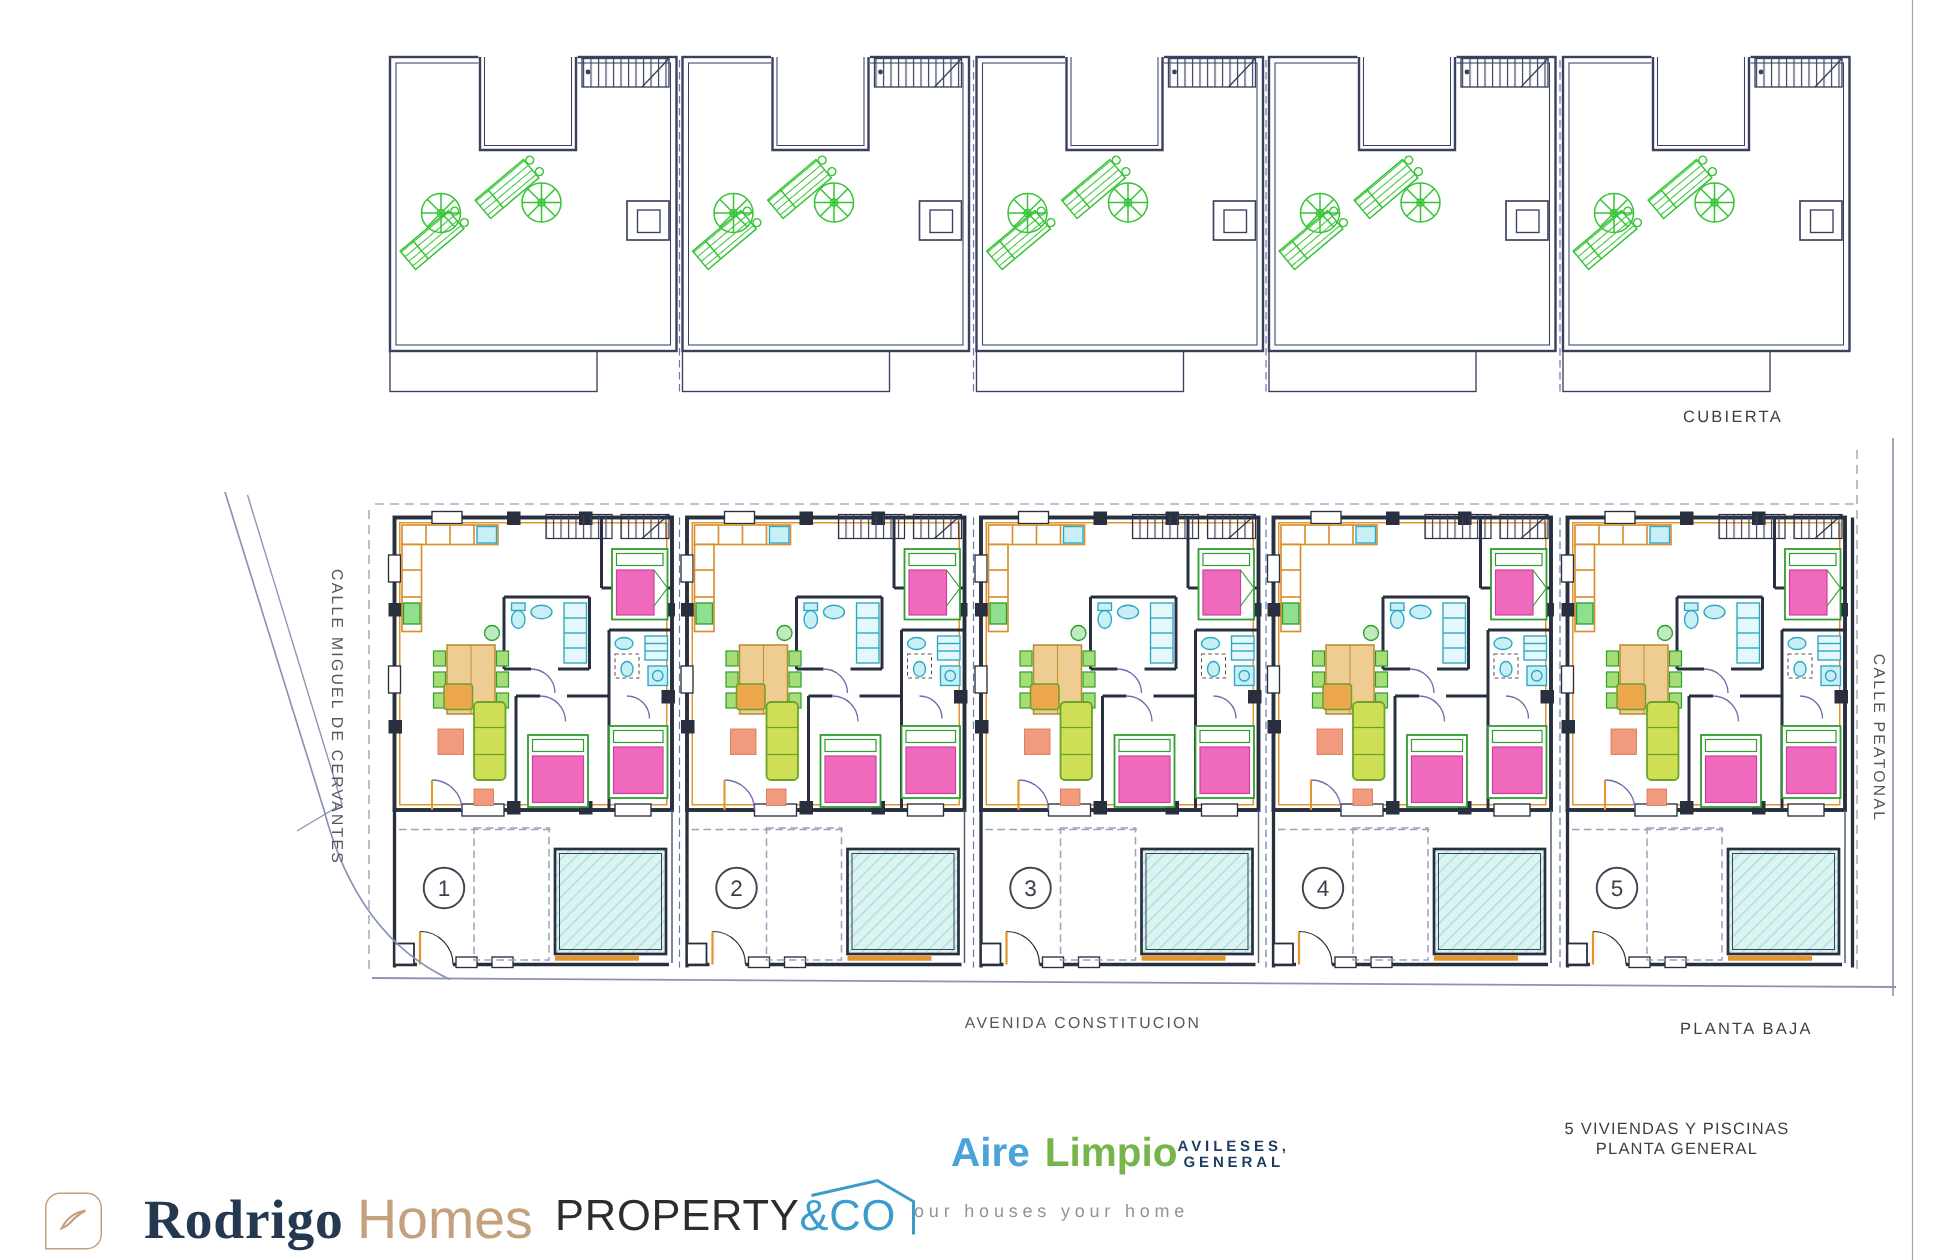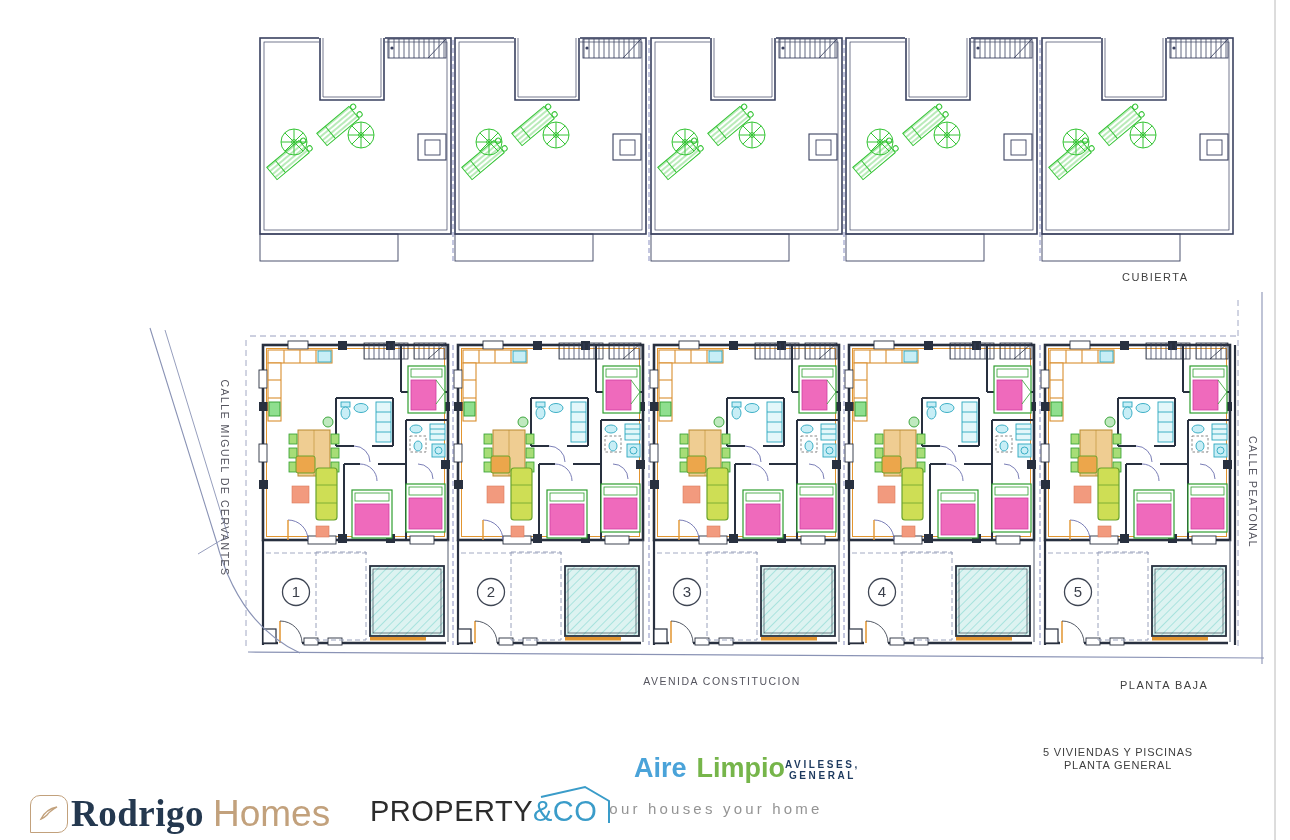--- a/index.html
+++ b/index.html
@@ -7,33 +7,33 @@
        font-family:"Liberation Sans", sans-serif;}
   .sheet{position:absolute;inset:0;}
   svg text{font-family:"Liberation Sans", sans-serif;fill:#3f3f3f;}
   .plan-label{font-size:11px;letter-spacing:1.5px;}
   .street-label{font-size:10.5px;letter-spacing:1.5px;fill:#55555f;}
   .unit-number{font-size:15px;fill:#3a3f4a;}
   .title-line{font-size:11px;letter-spacing:0.8px;}
 
   
   .logo{position:absolute;display:flex;}
-  .logo-rodrigo{left:30px;top:792px;align-items:center;gap:3px;}
+  .logo-rodrigo{left:30px;top:792px;align-items:center;gap:28px;}
   .rodrigo-icon{width:36px;height:36px;border:1.5px solid #c2a17c;
      border-radius:10px 10px 10px 0;display:flex;align-items:center;justify-content:center;}
   .rodrigo-primary{font-family:"Liberation Serif", serif;font-weight:bold;
      font-size:37px;color:#24384f;letter-spacing:0.5px;}
   .rodrigo-secondary{font-family:"Liberation Sans", sans-serif;font-weight:300;
      font-size:37px;color:#c2a17c;margin-left:9px;}
   .logo-property{left:370px;top:797px;}
   .property-row{display:flex;align-items:flex-end;position:relative;}
   .property-primary{font-size:29px;font-weight:500;color:#2c2c2c;letter-spacing:0.5px;line-height:1;}
   .property-accent{font-size:29px;font-weight:500;color:#3a9cc9;letter-spacing:0.5px;line-height:1;position:relative;padding-right:12px;}
   .property-roof{position:absolute;right:-2px;top:-12px;}
-  .property-tagline{font-size:15px;color:#949494;letter-spacing:3.2px;margin-top:3px;}
+  .property-tagline{font-size:12px;color:#949494;letter-spacing:3.2px;margin-top:3px;}
   .logo-aire{left:634px;top:743px;width:170px;flex-direction:row;align-items:center;text-align:center;}
   .aire-name{font-size:27px;font-weight:bold;line-height:1.1;margin-top:2px;}
   .aire-primary{color:#4aa3d9;}
   .aire-secondary{color:#76b54a;margin-left:10px;}
   .aire-location{font-size:10px;font-weight:bold;color:#1d3a5f;letter-spacing:2.6px;margin-top:3px;}
 </style>
 </head>
 <body>
 
 <div class="sheet">

